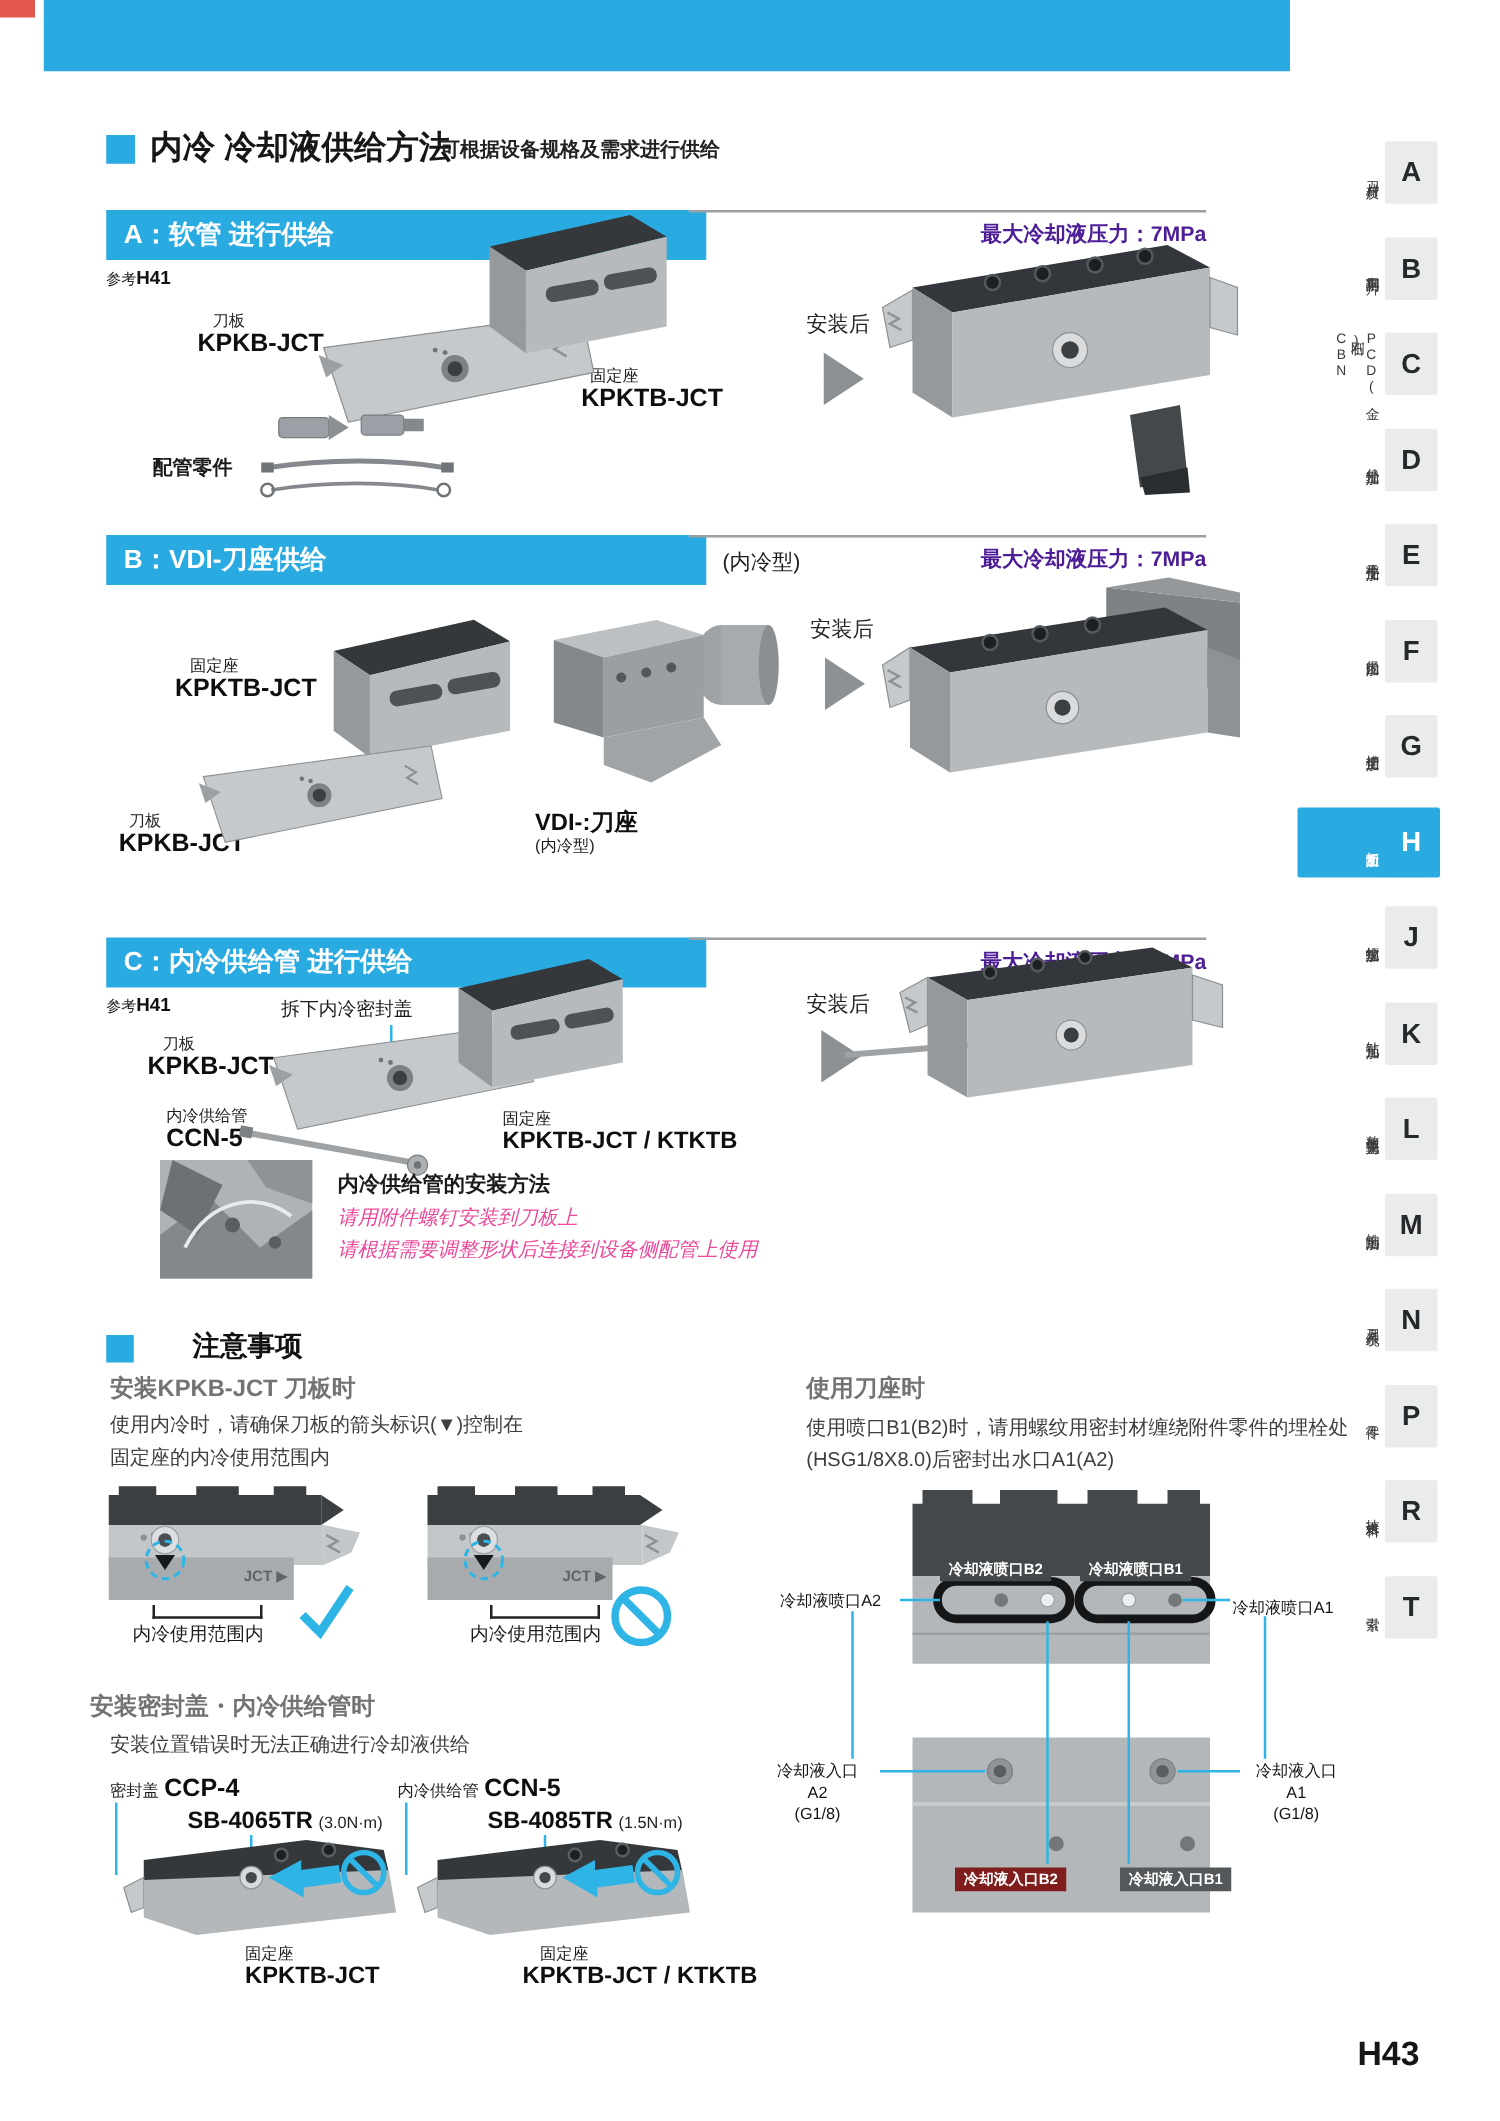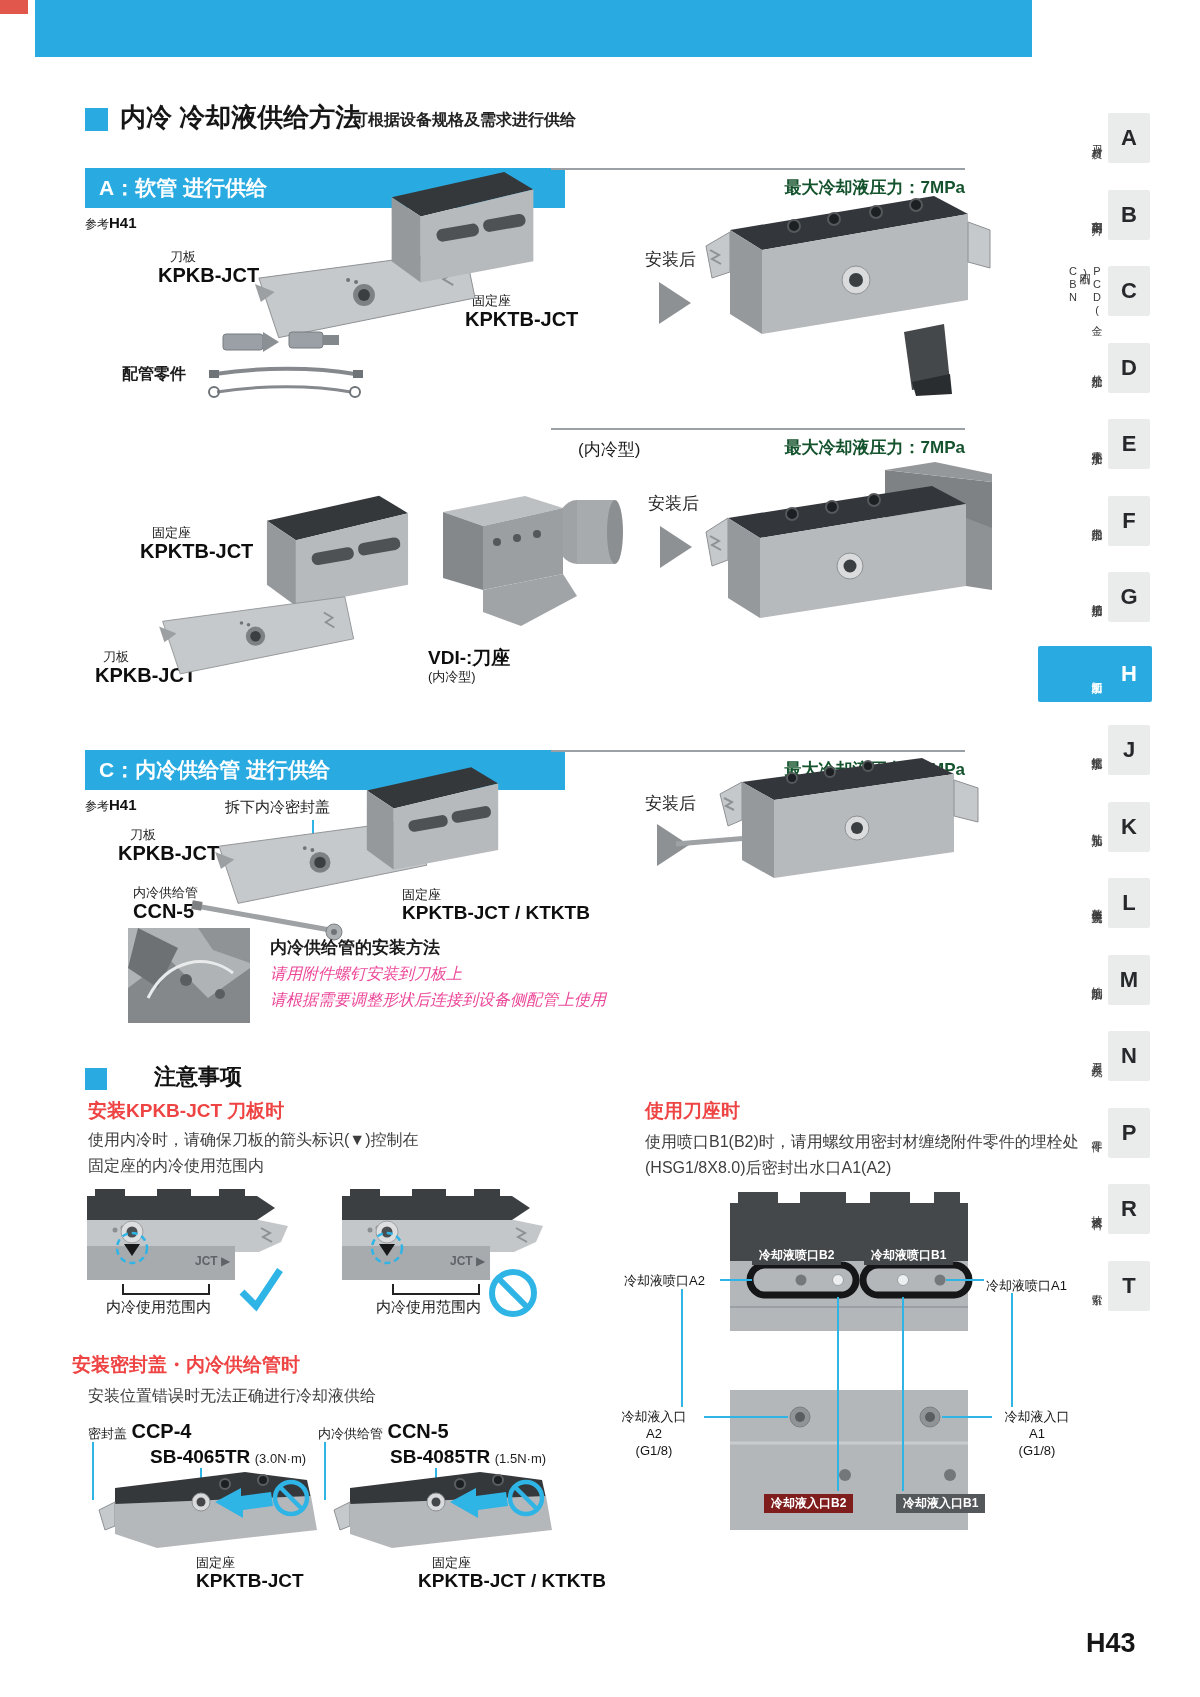--- a/index.html
+++ b/index.html
@@ -6,32 +6,32 @@
   html,body{margin:0;padding:0;background:#fff;}
   .page{position:relative;width:1200px;height:1697px;background:#fff;overflow:hidden;
         font-family:"Liberation Sans","DejaVu Sans",sans-serif;color:#1b1b1b;}
   .abs{position:absolute;white-space:nowrap;}
   .sq{width:23px;height:23px;background:var(--accent);}
   .h1{font-size:26px;font-weight:bold;color:#161616;}
   .sub{font-size:16px;font-weight:bold;color:#222;}
   .bar{height:40px;background:var(--accent);color:#fff;font-weight:bold;font-size:21px;
        line-height:40px;padding-left:14px;}
   .rule{height:2px;background:#9aa0a3;}
-  .pressure{font-size:17px;font-weight:bold;color:#14532d;width:300px;text-align:right;}
+  .pressure{font-size:17px;font-weight:bold;color:#4c1d95;width:300px;text-align:right;}
   .ref{font-size:12px;color:#222;}
   .ref b{font-size:15px;color:#111;}
   .cap{font-size:13px;color:#1c1c1c;}
   .model{font-size:20px;font-weight:bold;color:#0e0e0e;}
   .model-sm{font-size:19px;font-weight:bold;color:#0e0e0e;}
   .after{font-size:17px;color:#262626;}
   .type-note{font-size:17px;color:#1c1c1c;}
   .note-t{font-size:17px;font-weight:bold;color:#1b1b1b;}
   .note-b{font-size:16px;color:#ec4899;font-style:italic;}
   .h2{font-size:22px;font-weight:bold;color:#121212;margin-left:36px;}
-  .h3{font-size:19px;font-weight:bold;color:#ef4444;}
+  .h3{font-size:19px;font-weight:bold;color:#737373;}
   .body-txt{font-size:16px;color:#3e3e3e;}
   .jct{font-size:12px;font-weight:bold;color:#5f6468;}
   .range{font-size:15px;color:#1b1b1b;}
   .bracket{height:9px;border:2px solid #222;border-top:none;}
   .chip{background:#44484b;color:#fff;font-size:12px;font-weight:bold;padding:1px 7px;}
   .port{font-size:13px;color:#141414;}
   .inlet{font-size:13px;color:#141414;text-align:center;line-height:17px;white-space:normal;width:84px;}
   .torque{font-size:13px;font-weight:normal;color:#222;}
   .vline{width:2px;background:var(--cyan);}
   .dot{width:10px;height:10px;border-radius:50%;background:var(--cyan);}
@@ -119,20 +119,21 @@
     <circle cx="218" cy="23" r="6" fill="#1d2023" stroke="#55595c" stroke-width="2"></circle>
     <polygon points="32,48 32,132 64,152 64,68" fill="#95999c"></polygon>
     <polygon points="64,68 270,32 270,118 64,152" fill="#b7babd"></polygon>
     <polygon points="270,40 292,48 292,86 270,80" fill="#c6c9cb" stroke="#8d9194"></polygon>
     <circle cx="158" cy="98" r="14" fill="#d9dbdd" stroke="#8d9194"></circle>
     <circle cx="158" cy="98" r="7" fill="#3c3f42"></circle>
     <polygon points="206,150 246,142 252,200 214,208" fill="#45484b"></polygon>
     <polygon points="214,200 252,192 254,212 218,214" fill="#2a2d30"></polygon>
   </svg>
 
+  <div class="abs bar" style="left:85px;top:428px;width:466px">B：VDI-刀座供给</div>
   <div class="abs rule" style="left:551px;top:428px;width:414px"></div>
   <div class="abs type-note" style="left:578px;top:438px">(内冷型)</div>
   <div class="abs pressure" style="left:665px;top:436px">最大冷却液压力：7MPa</div>
 
   <div class="abs cap" style="left:152px;top:524px">固定座</div>
   <div class="abs model" style="left:140px;top:540px">KPKTB-JCT</div>
   <div class="abs cap" style="left:103px;top:648px">刀板</div>
   <div class="abs model" style="left:95px;top:664px">KPKB-JCT</div>
   <div class="abs model-sm" style="left:428px;top:645px">VDI-:刀座</div>
   <div class="abs cap" style="left:428px;top:668px">(内冷型)</div>

